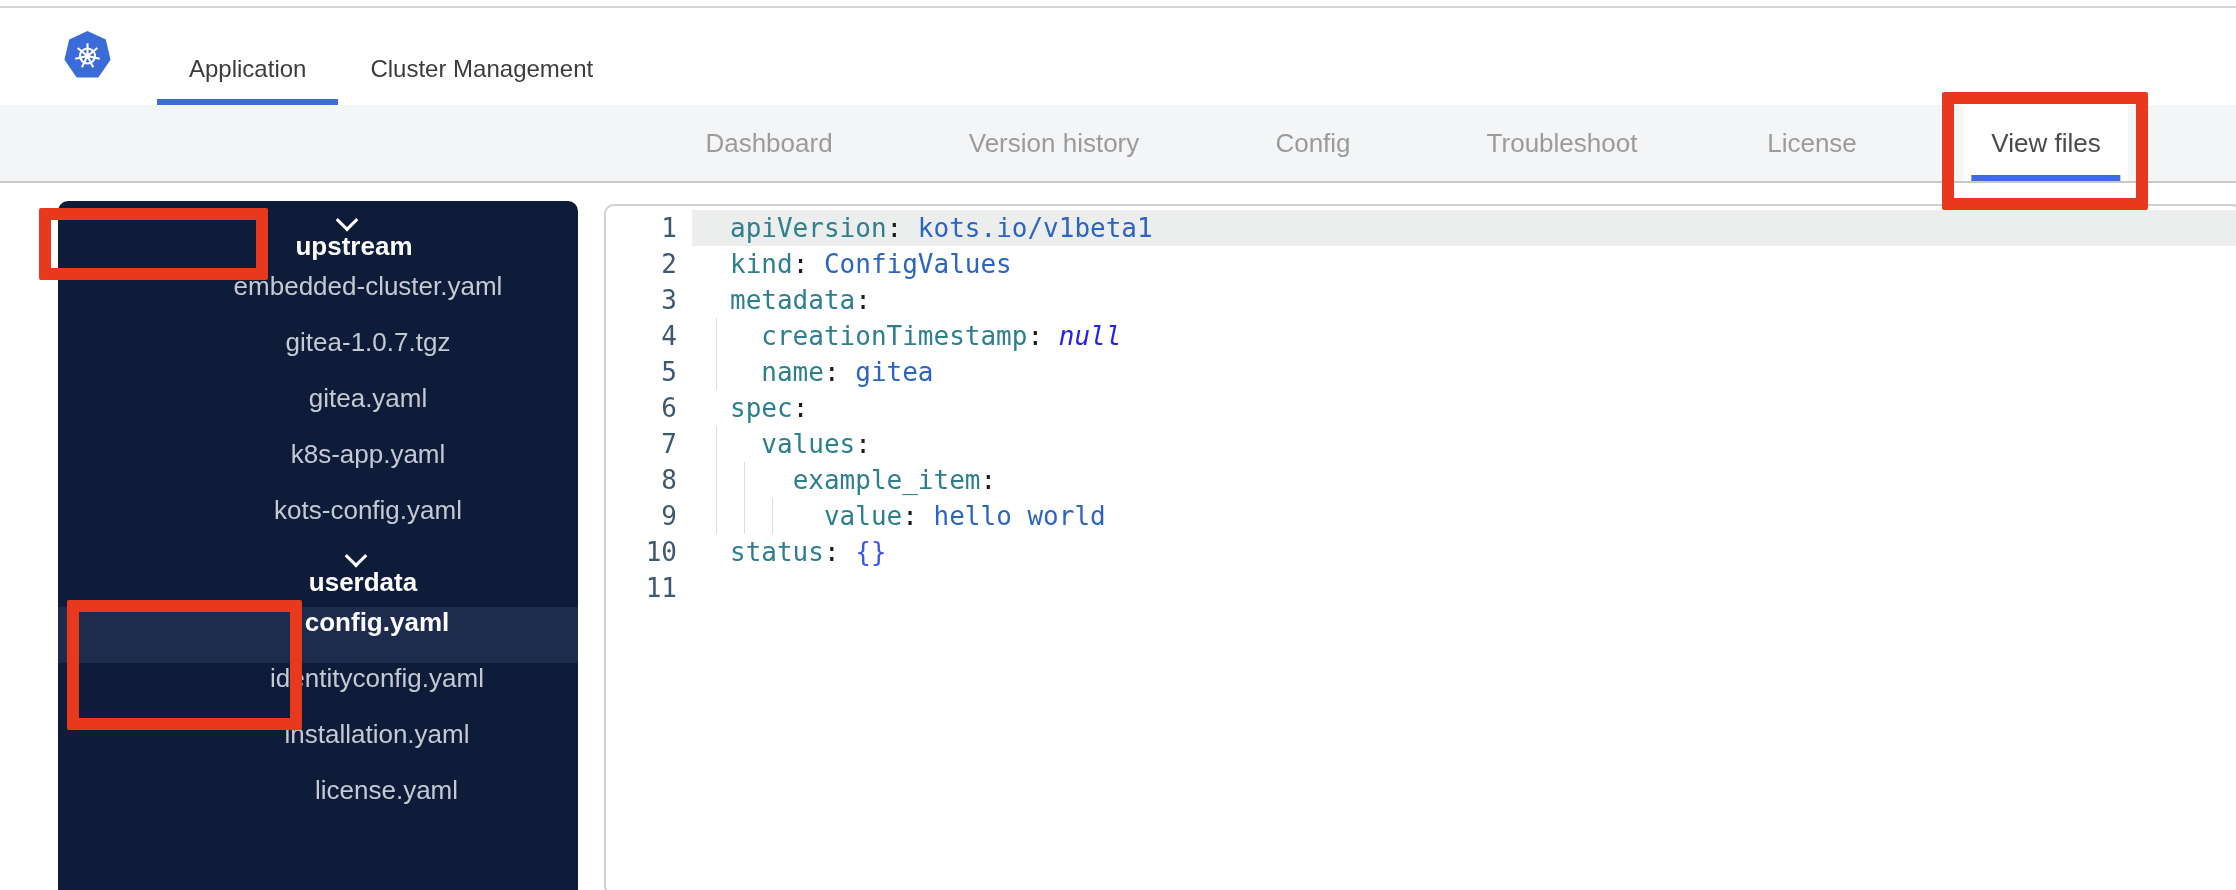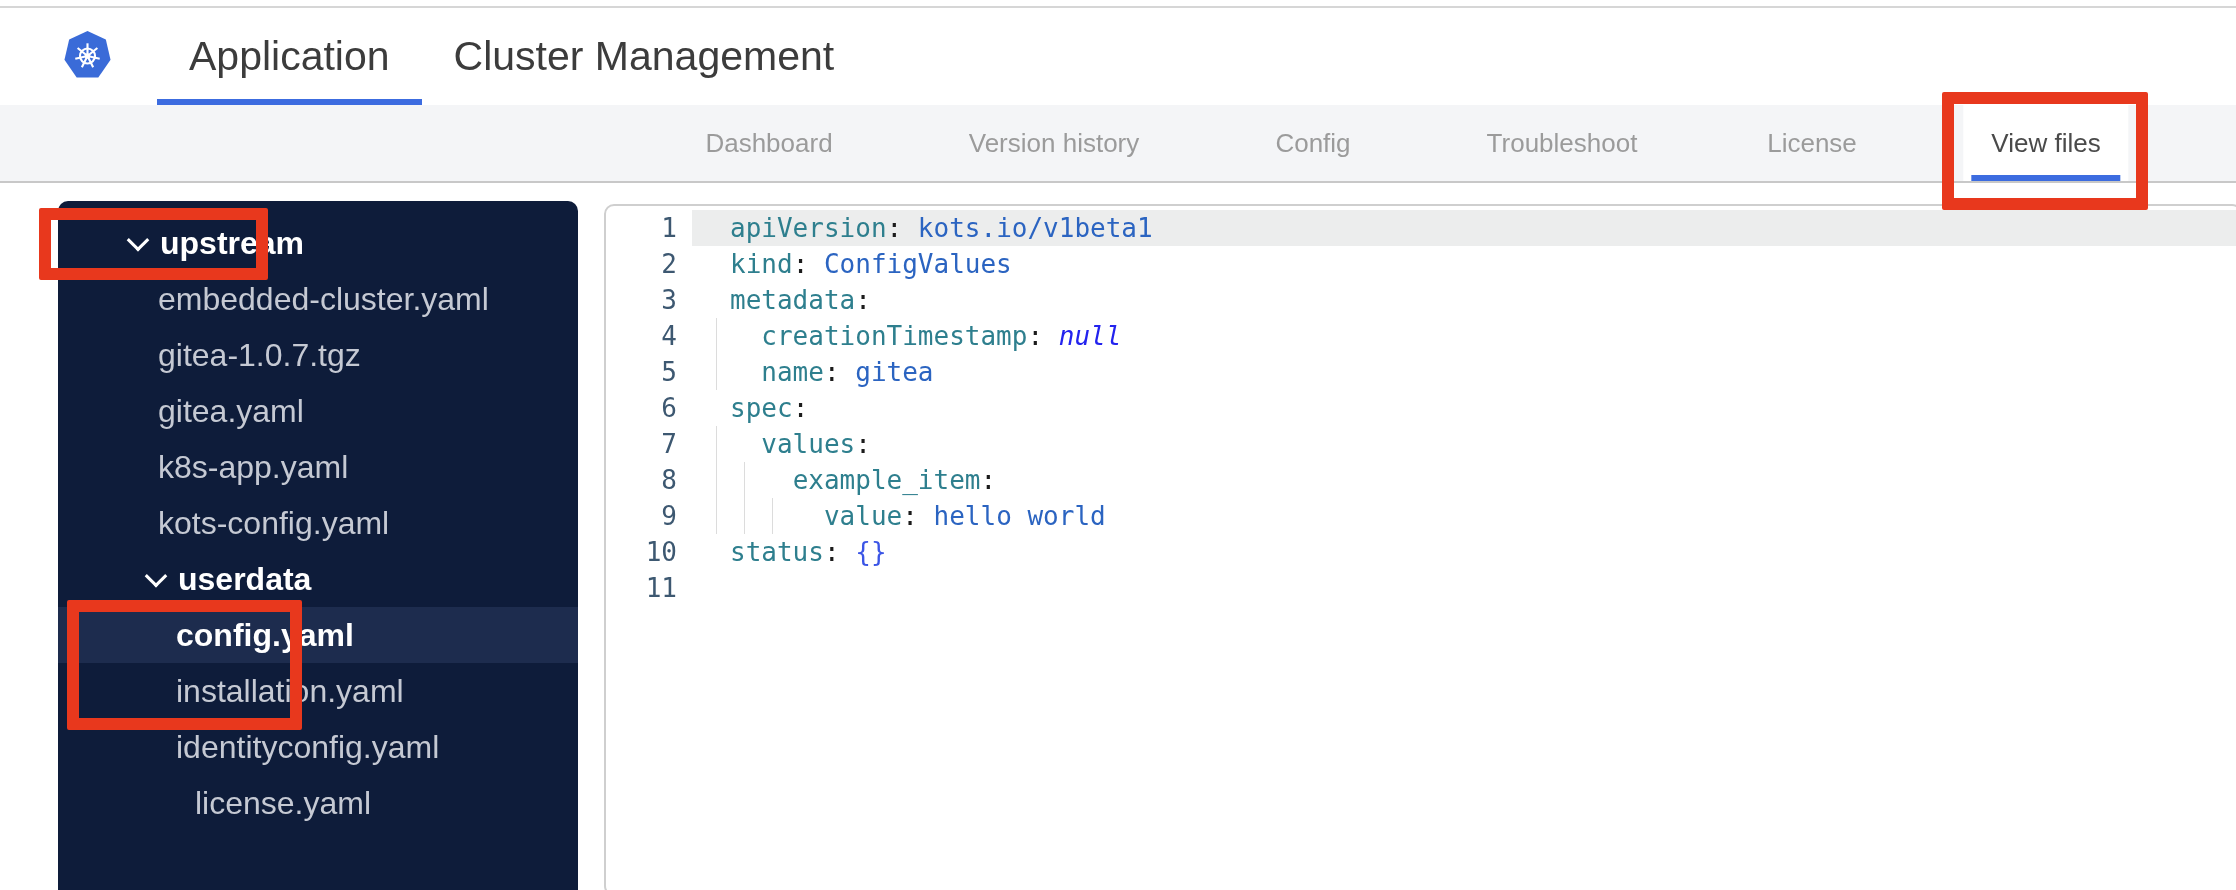--- a/index.html
+++ b/index.html
@@ -11,34 +11,34 @@
   body{
     width:2236px;height:890px;position:relative;overflow:hidden;background:#fff;
     font-family:"Liberation Sans", sans-serif;
   }
   .top-line{position:absolute;top:6px;left:0;right:0;height:2px;background:#d6d6d6;}
 
   
   .header{position:absolute;top:8px;left:0;right:0;height:97px;background:#fff;}
   .logo{position:absolute;left:64px;top:21px;width:47px;height:54px;}
   .header-tabs{position:absolute;left:157px;top:0;height:97px;display:flex;}
-  .header-tab{position:relative;padding:0 32px;line-height:97px;font-size:41px;color:#3c3c3c;cursor:pointer;white-space:nowrap;}
+  .header-tab{position:relative;padding:12px 32px;line-height:97px;font-size:24px;color:#3c3c3c;cursor:pointer;white-space:nowrap;}
   .header-tab.active::after{content:"";position:absolute;left:0;right:0;bottom:0;height:6px;background:var(--accent-blue);}
 
   
   .subnav{position:absolute;top:105px;left:0;right:0;height:76px;background:var(--nav-bg);border-bottom:2px solid #c8c8c8;}
   .subnav-tab{position:absolute;top:0;height:76px;line-height:76px;transform:translateX(-50%);
     font-size:26px;color:#9b9b9b;cursor:pointer;white-space:nowrap;padding:0 28px;}
   .subnav-tab.active{background:#fff;color:#4a4a4a;}
   .subnav-tab.active .tab-underline{position:absolute;left:8px;right:8px;bottom:0;height:6px;background:var(--accent-blue);}
 
   
   .sidebar{position:absolute;left:58px;top:201px;width:520px;bottom:0;background:var(--sidebar-bg);
     border-radius:10px 10px 0 0;padding-top:14px;box-sizing:border-box;}
-  .tree-row{height:56px;display:flex;align-items:center;font-size:32px;color:#c5c9d3;cursor:pointer;box-sizing:border-box;}
+  .tree-row{height:56px;display:flex;align-items:center;font-size:26px;color:#c5c9d3;cursor:pointer;box-sizing:border-box;flex-direction:column;}
   .tree-row.folder{color:#fff;font-weight:bold;}
   .tree-row.selected{background:var(--sidebar-selected-bg);color:#fff;font-weight:bold;}
   .chevron{display:inline-block;width:13px;height:13px;border-left:3px solid #fff;border-bottom:3px solid #fff;
     transform:rotate(-45deg) translate(2px,-2px);margin-right:14px;flex:0 0 auto;}
 
   
   .editor{position:absolute;left:604px;top:204px;right:-6px;bottom:-6px;background:#fff;
     border:2px solid #cfcfcf;border-radius:10px;overflow:hidden;}
   .editor,.editor *{font-family:"DejaVu Sans Mono", monospace;}
   .active-line{position:absolute;left:86px;right:0;height:36px;background:#eceded;z-index:0;}
@@ -114,24 +114,24 @@
       <span>kots-config.yaml</span>
     </div>
     <div class="tree-row folder" style="padding-left: 90px;">
       <span class="chevron"></span>
       <span>userdata</span>
     </div>
     <div class="tree-row file selected" style="padding-left: 118px;">
       <span>config.yaml</span>
     </div>
     <div class="tree-row file" style="padding-left: 118px;">
-      <span>installation.yaml</span>
+      <span>identityconfig.yaml</span>
     </div>
     <div class="tree-row file" style="padding-left: 118px;">
-      <span>identityconfig.yaml</span>
+      <span>installation.yaml</span>
     </div>
     <div class="tree-row file" style="padding-left: 118px; margin-left: 19px;">
       <span>license.yaml</span>
     </div>
   </div>
 
 <div class="editor">
   <div class="active-line" style="top: 4px;"></div>
   <div class="gutter">
       <div>1</div>

